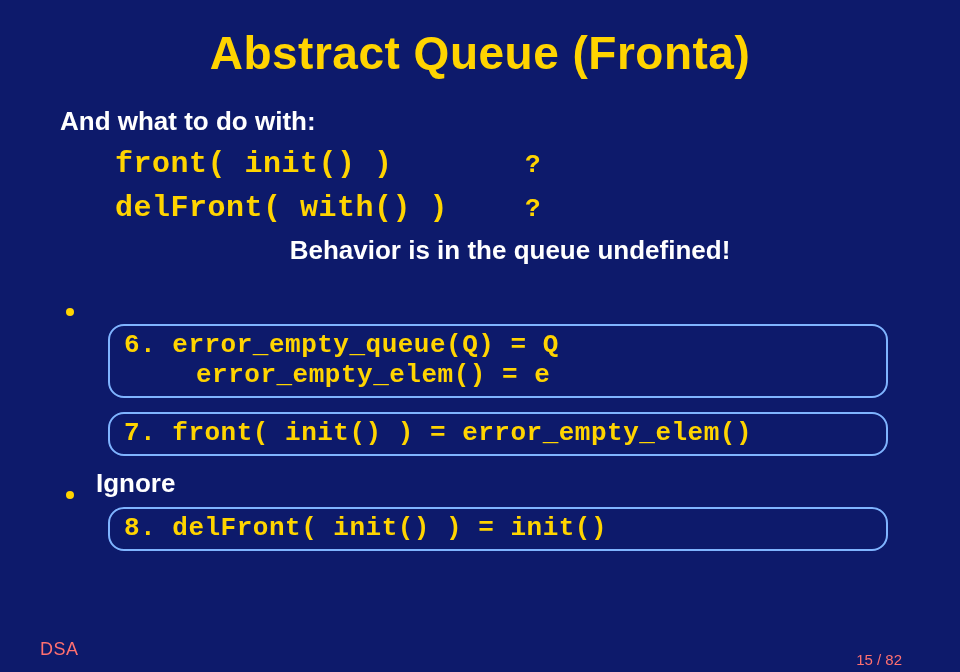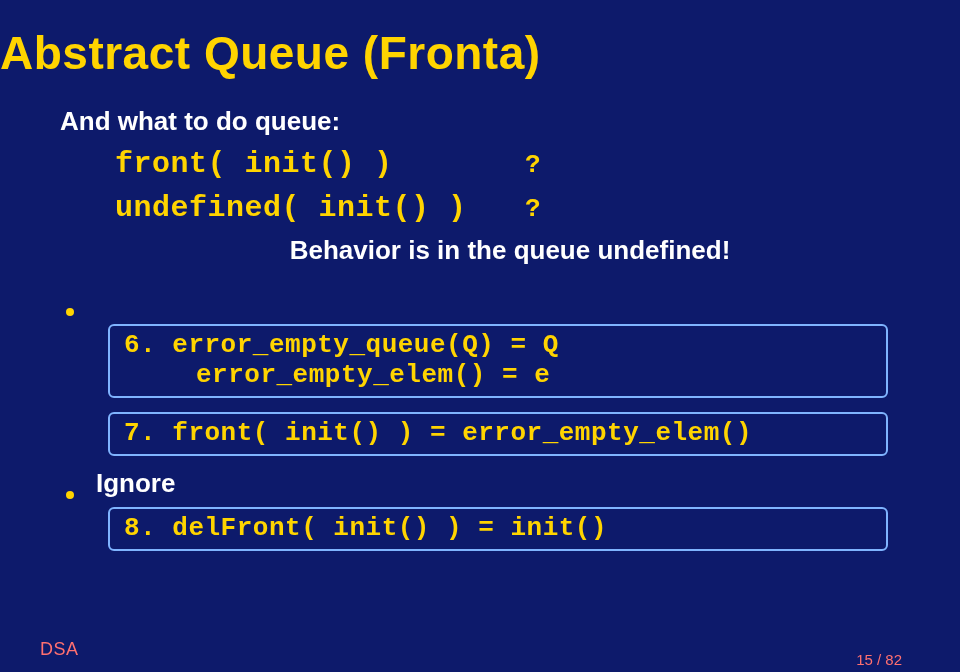--- a/index.html
+++ b/index.html
@@ -7,20 +7,21 @@
   body {
     background: #0d1a6b;
     font-family: Arial, Helvetica, sans-serif;
     position: relative;
     overflow: hidden;
   }
   .title {
     color: #ffd400;
     font-size: 46px;
     font-weight: bold;
+    text-align: center;
     padding-top: 26px;
     letter-spacing: 0.5px;
   }
   .intro {
     color: #ffffff;
     font-size: 26px;
     font-weight: bold;
     margin-left: 60px;
     margin-top: 26px;
   }
@@ -68,21 +69,21 @@
     margin-top: 2px;
     flex-shrink: 0;
   }
   .bullet-text {
     color: #ffffff;
     font-size: 26px;
     font-weight: bold;
   }
   .box {
     border: 2px solid #7fb4ff;
-    border-radius: 6px;
+    border-radius: 16px;
     margin-left: 108px;
     margin-top: 8px;
     padding: 4px 0 6px 14px;
     display: inline-block;
     min-width: 780px;
   }
   .box .line {
     color: #ffd400;
     font-family: "Courier New", Courier, monospace;
     font-size: 26px;
@@ -107,28 +108,28 @@
     font-size: 15px;
   }
 </style>
 </head>
 <body>
 
 
 
 <div class="title">Abstract Queue (Fronta)</div>
 
-<div class="intro">And what to do queue:</div>
+<div class="intro">And what to do with:</div>
 
 <div class="code-row">
   <span class="lhs">front( init() )</span>
   <span class="rhs">?</span>
 </div>
 <div class="code-row">
-  <span class="lhs">undefined( init() )</span>
+  <span class="lhs">delFront( with() )</span>
   <span class="rhs">?</span>
 </div>
 
 <div class="behavior">Behavior is in the queue undefined!</div>
 
 <div class="bullet-row">
   <span class="bullet"></span>
 </div>
 
 <div class="box">

